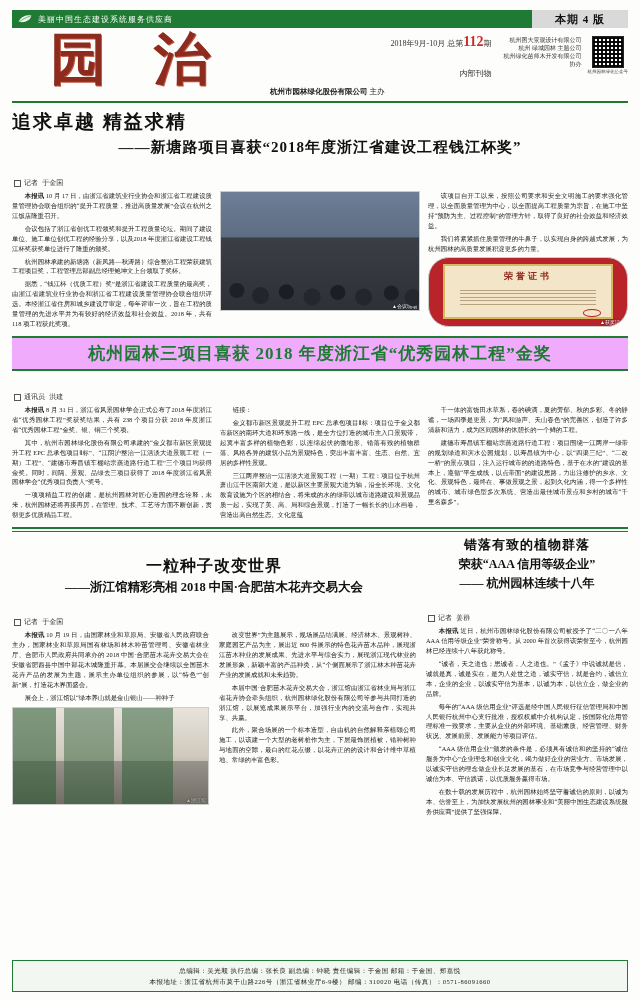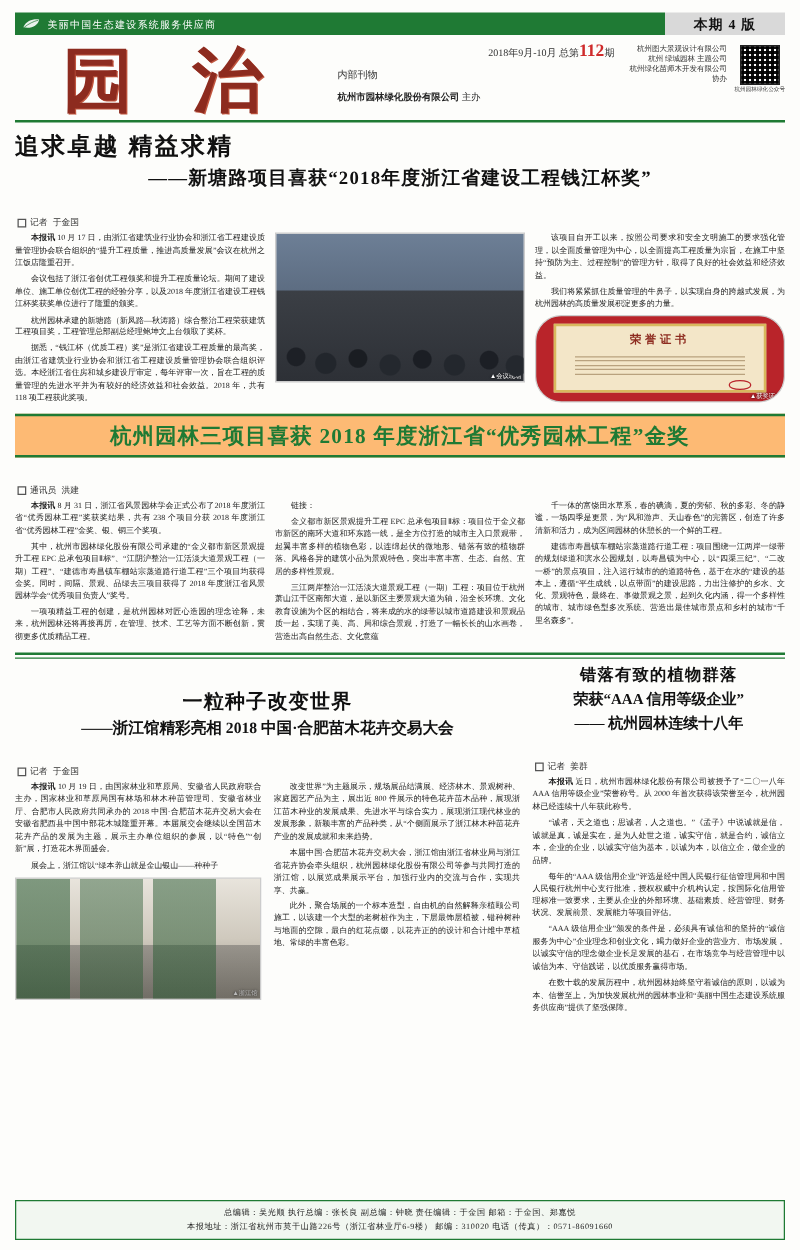--- a/index.html
+++ b/index.html
@@ -32,32 +32,32 @@
     background:#d9d9d9;color:#111;width:96px;
     display:flex;align-items:center;justify-content:center;
     font-size:11px;font-weight:bold;letter-spacing:1px;
   }
   .masthead{
     display:flex;align-items:flex-start;gap:8px;
     border-bottom:2px solid #1f7a34;padding-bottom:4px;
   }
   .logo-box{
     width:250px;height:62px;
-    display:flex;align-items:flex-end;justify-content:center;
+    display:flex;align-items:flex-start;justify-content:center;
   }
   .logo-text{
     font-family:"DejaVu Serif", serif;
     font-size:56px;font-weight:bold;color:#8d2b1f;
     letter-spacing:14px;line-height:1;
     text-shadow:1px 1px 0 #c0563f;
   }
   .masthead-mid{flex:1;padding-top:4px;}
   .mid-line1{font-size:8px;color:#333;text-align:right;padding-right:4px;}
   .mid-line1 b{font-size:14px;color:#cf2b2b;font-weight:bold;}
-  .mid-line2{font-size:8px;color:#333;text-align:left;padding-right:4px;margin-top:4px;}
+  .mid-line2{font-size:8px;color:#333;text-align:right;padding-right:4px;margin-top:18px;}
   .mid-line3{font-size:7.5px;color:#222;margin-top:8px;}
   .mid-line3 .org{font-weight:bold;}
   .coop{font-size:6px;color:#333;line-height:1.35;text-align:right;}
   .qr{
     width:30px;height:30px;background:
       repeating-linear-gradient(90deg,#111 0 2px,#fff 2px 4px),
       repeating-linear-gradient(0deg,#111 0 2px,#fff 2px 4px);
     background-blend-mode:multiply;border:1px solid #222;
   }
   .qr-wrap{display:flex;flex-direction:column;align-items:center;gap:1px;}
@@ -131,21 +131,21 @@
       linear-gradient(90deg, rgba(40,90,50,.55) 0 22%, transparent 22% 26%, rgba(40,90,50,.45) 26% 52%, transparent 52% 56%, rgba(40,90,50,.5) 56% 82%, transparent 82%),
       linear-gradient(180deg, transparent 0 55%, rgba(60,60,60,.35) 55% 100%);
   }
 
   
   .sec-title-green{
     text-align:center;font-weight:bold;font-size:17px;color:#1f7a34;letter-spacing:1px;
     margin:6px 0 4px 0;
   }
   .sec-band{
-    background:#fdba74;border-top:2px solid #1f7a34;border-bottom:2px solid #1f7a34;
+    background:#f0abfc;border-top:2px solid #1f7a34;border-bottom:2px solid #1f7a34;
     padding:4px 0;margin-top:4px;
   }
   .headline2{
     text-align:center;font-weight:bold;font-size:16px;color:#111;letter-spacing:1px;margin-top:20px;
   }
   .headline2-sub{
     text-align:center;font-weight:bold;font-size:12.5px;color:#111;margin-top:2px;
   }
   .headline3{
     text-align:center;font-weight:bold;font-size:13px;color:#111;letter-spacing:1px;

